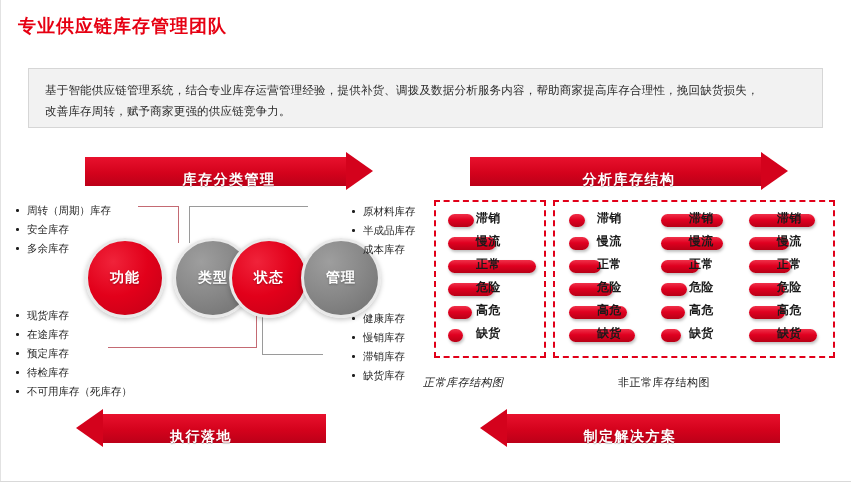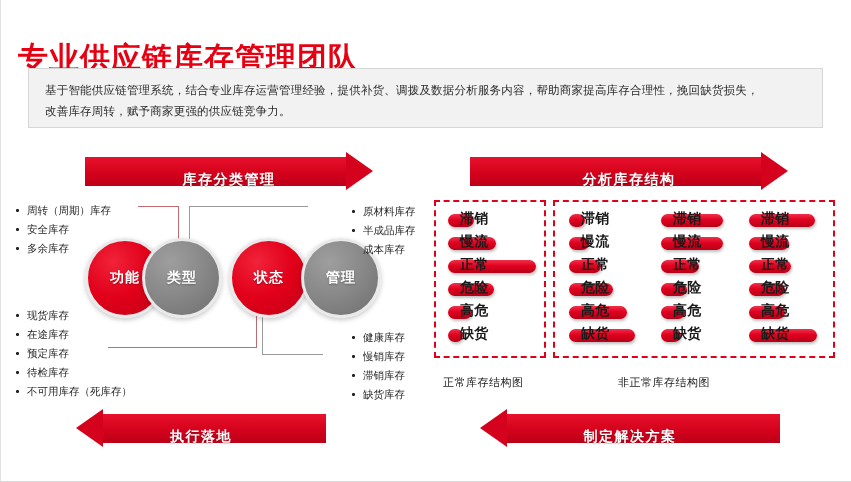--- a/index.html
+++ b/index.html
@@ -8,22 +8,22 @@
     font-family:"Liberation Sans","DejaVu Sans",sans-serif;
     color:#231f20;overflow:hidden;position:relative;
   }
   #slide{position:relative;width:851px;height:482px;background:#fff;overflow:hidden;}
   #slide::after{content:"";position:absolute;left:0;right:0;bottom:0;height:1px;background:#d9d9d9;}
   #slide::before{content:"";position:absolute;left:0;top:0;bottom:0;width:1px;background:#e2e2e2;}
 
   
   .title{
     position:absolute;left:18px;top:17px;
-    font-size:30px;font-weight:bold;color:#e60012;
-    letter-spacing:1px;line-height:1.1;white-space:nowrap;margin-top:24px;
+    font-size:18px;font-weight:bold;color:#e60012;
+    letter-spacing:1px;line-height:1.1;white-space:nowrap;
   }
 
   
   .intro-box{
     position:absolute;left:28px;top:68px;width:795px;height:60px;
     background:#f2f2f2;border:1px solid #d6d6d6;box-sizing:border-box;
     padding:11px 16px 0 16px;
   }
   .intro-line{
     font-size:11.5px;color:#2b2b2b;line-height:21px;
@@ -63,21 +63,21 @@
   .circ{
     position:absolute;top:0;width:80px;height:80px;border-radius:50%;
     display:flex;align-items:center;justify-content:center;
     color:#fff;font-size:14px;font-weight:bold;letter-spacing:1px;
     box-shadow:0 2px 5px rgba(0,0,0,.22);
     border:3px solid #e9e9e9;box-sizing:border-box;
     text-shadow:0 1px 2px rgba(0,0,0,.3);
   }
   .circ.red{background:radial-gradient(circle at 34% 28%,#f0233a 0%,#e2001a 48%,#c10016 100%);}
   .circ.gray{background:radial-gradient(circle at 34% 28%,#9e9e9e 0%,#888888 48%,#6e6e6e 100%);}
-  .c0{left:0px;}  .c1{left:57px;} .c2{left:144px;} .c3{left:216px;}
+  .c0{left:0px;}  .c1{left:88px;} .c2{left:144px;} .c3{left:216px;}
 
   
   .conn{position:absolute;background:transparent;}
   .conn.l1{left:138px;top:206px;width:40px;height:36px;
     border-top:1px solid #c46a73;border-right:1px solid #c46a73;}
   .conn.l2{left:189px;top:206px;width:118px;height:36px;
     border-top:1px solid #9a9a9a;border-left:1px solid #9a9a9a;}
   .conn.l3{left:108px;top:302px;width:148px;height:45px;
     border-bottom:1px solid #c46a73;border-right:1px solid #c46a73;}
   .conn.l4{left:262px;top:310px;width:60px;height:44px;
@@ -89,44 +89,44 @@
     font-size:10.5px;color:#1f1f1f;line-height:19px;white-space:nowrap;
     position:relative;padding-left:13px;
   }
   .blist .bi.dot::before{
     content:"";position:absolute;left:2px;top:8px;width:2.5px;height:2.5px;
     background:#1f1f1f;border-radius:50%;
   }
   .bl-tl{left:14px;top:201px;}
   .bl-bl{left:14px;top:306px;}
   .bl-tr{left:350px;top:202px;}
-  .bl-br{left:350px;top:328px;}
+  .bl-br{left:350px;top:309px;}
 
   
   .dashbox{position:absolute;border:2px dashed #e10019;box-sizing:border-box;}
   .dash-normal{left:434px;top:200px;width:112px;height:158px;}
   .dash-abnormal{left:553px;top:200px;width:282px;height:158px;}
 
   .barcol{position:absolute;top:0;}
   .bar{
     position:absolute;height:13px;border-radius:7px;
     background:linear-gradient(180deg,#f0314a 0%,#e00020 45%,#b80016 100%);
     box-shadow:1px 2px 3px rgba(0,0,0,.25);
   }
   .bar .bl{
-    position:absolute;left:12px;top:-4px;
-    font-size:14px;color:#1a1a1a;font-weight:bold;white-space:nowrap;
+    position:absolute;left:28px;top:-4px;
+    font-size:12px;color:#1a1a1a;font-weight:bold;white-space:nowrap;
     letter-spacing:.3px;
   }
 
   .cap{
     position:absolute;font-size:11px;color:#1a1a1a;
     white-space:nowrap;letter-spacing:.5px;
   }
-  .cap-normal{left:443px;top:375px;}
+  .cap-normal{left:423px;top:375px;font-style:italic;}
   .cap-abnormal{left:618px;top:375px;}
 </style>
 </head>
 <body>
 
 <div id="slide">
 
   <div class="title">专业供应链库存管理团队</div>
 
   <div class="intro-box">

